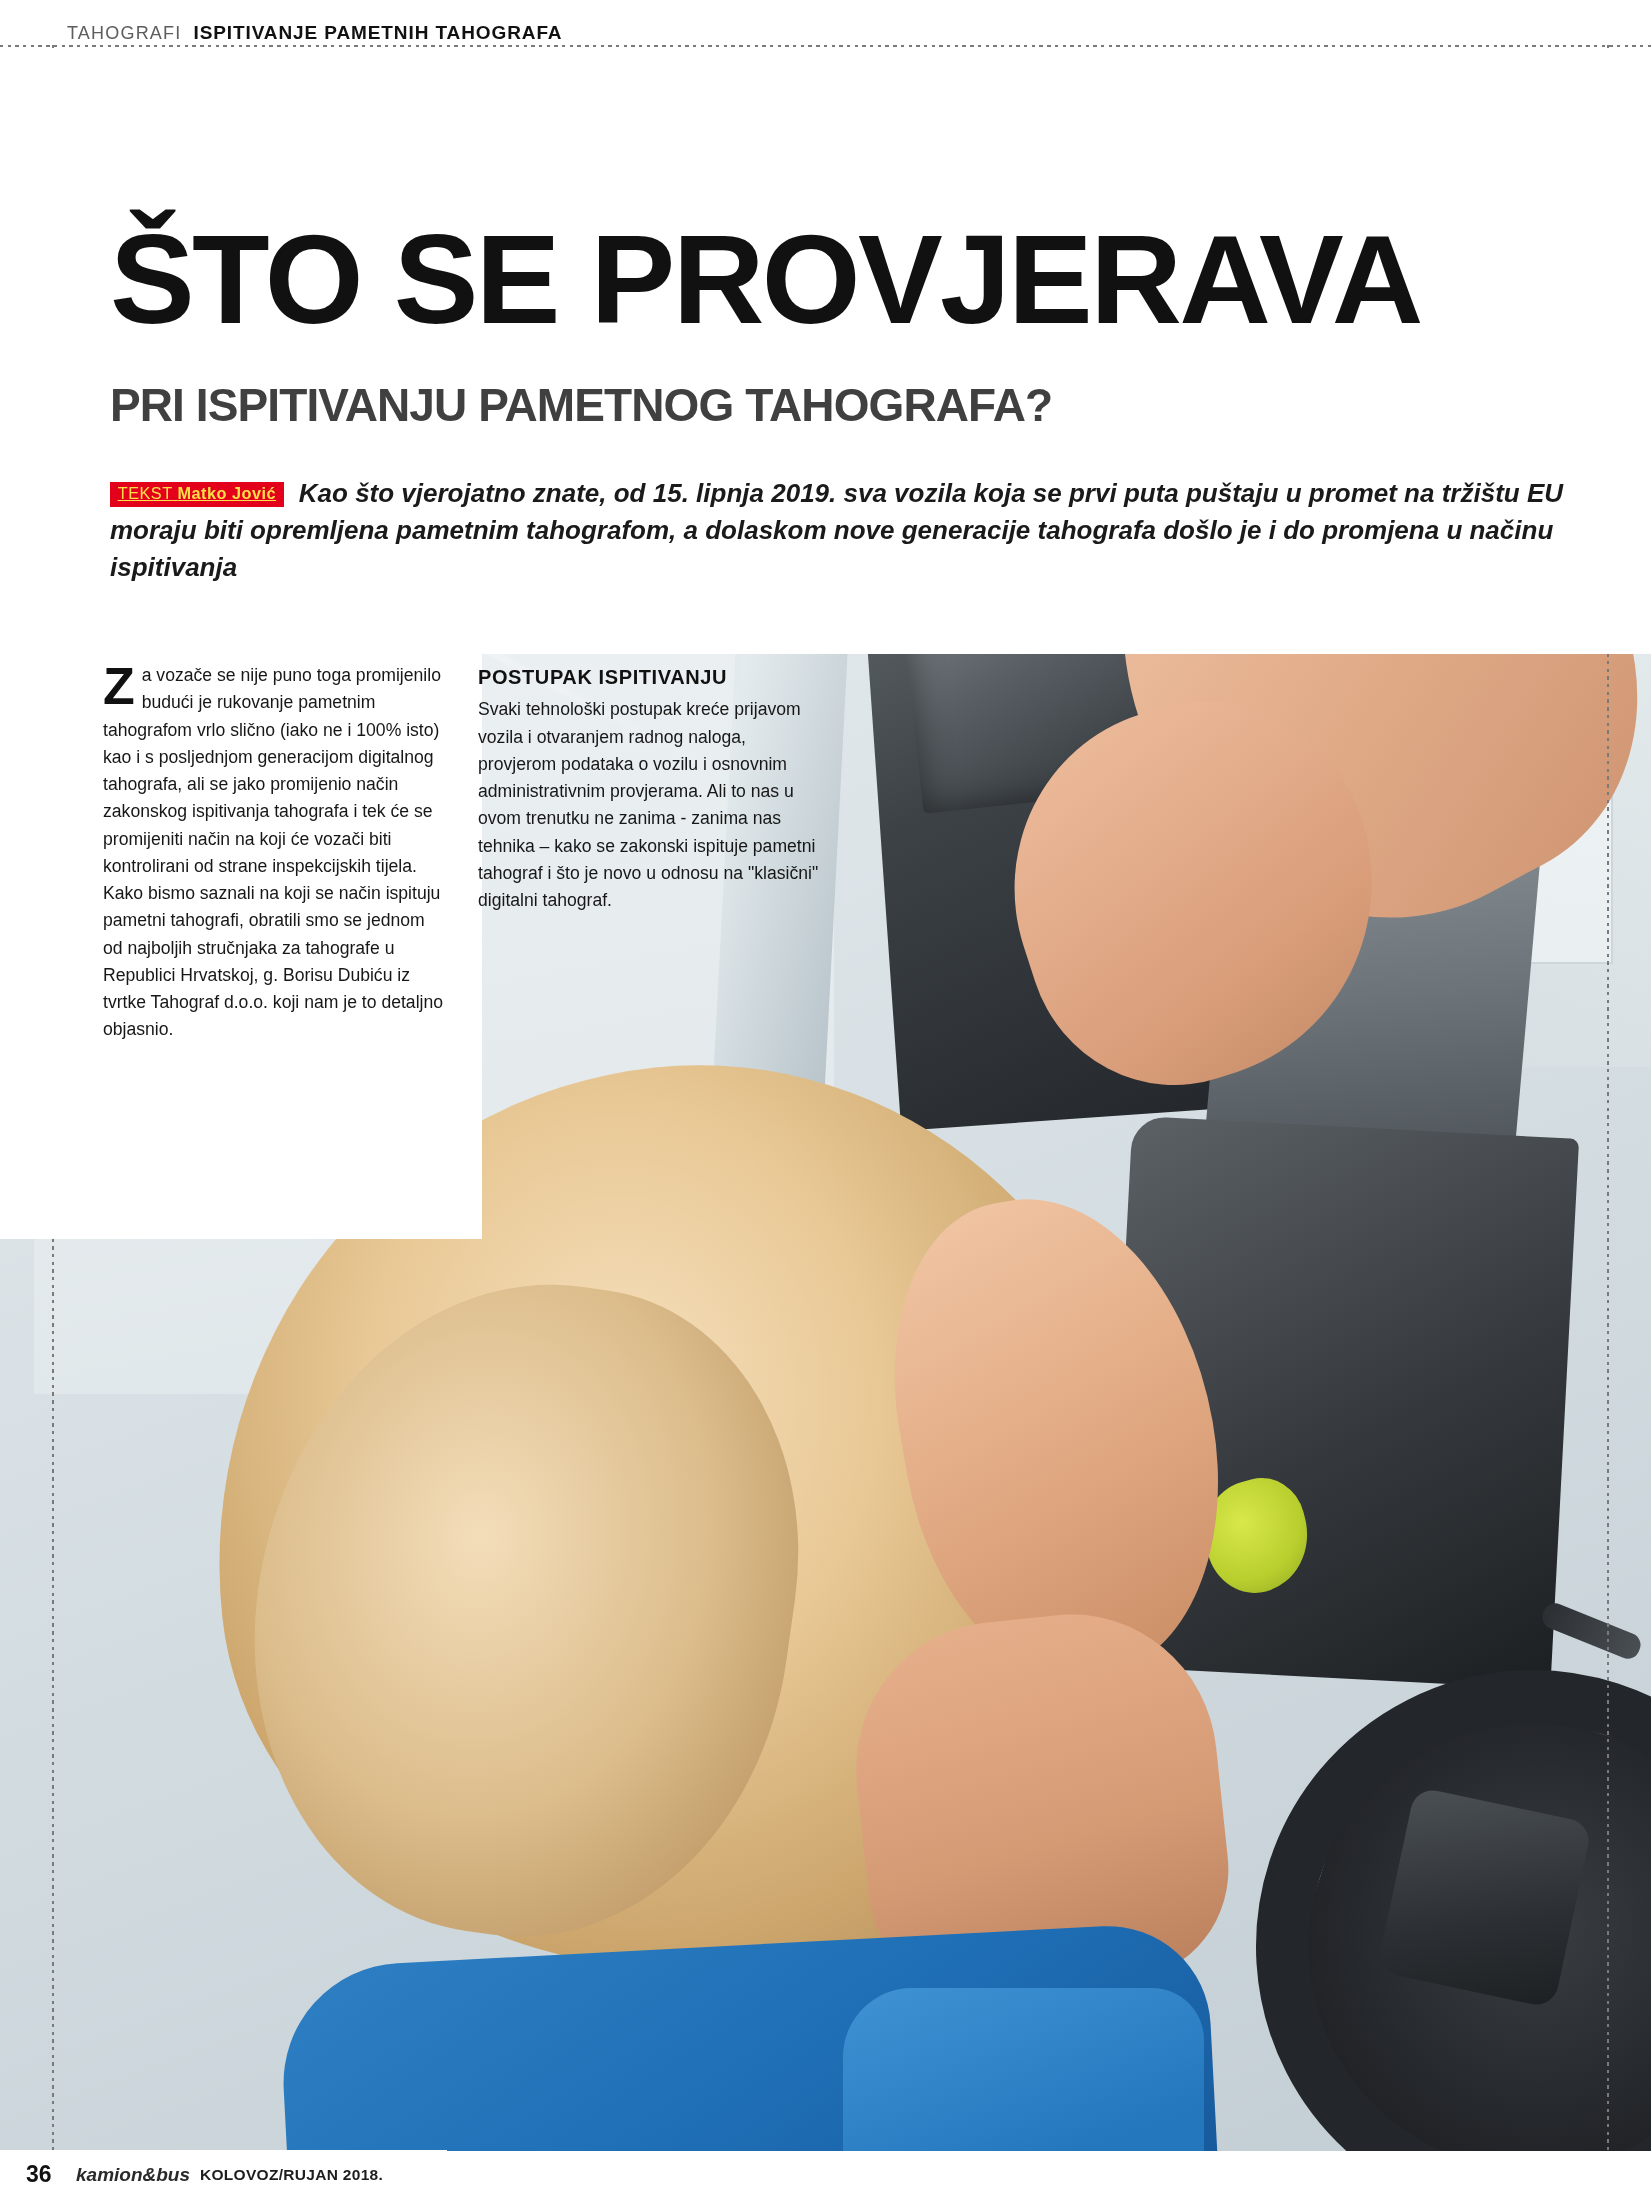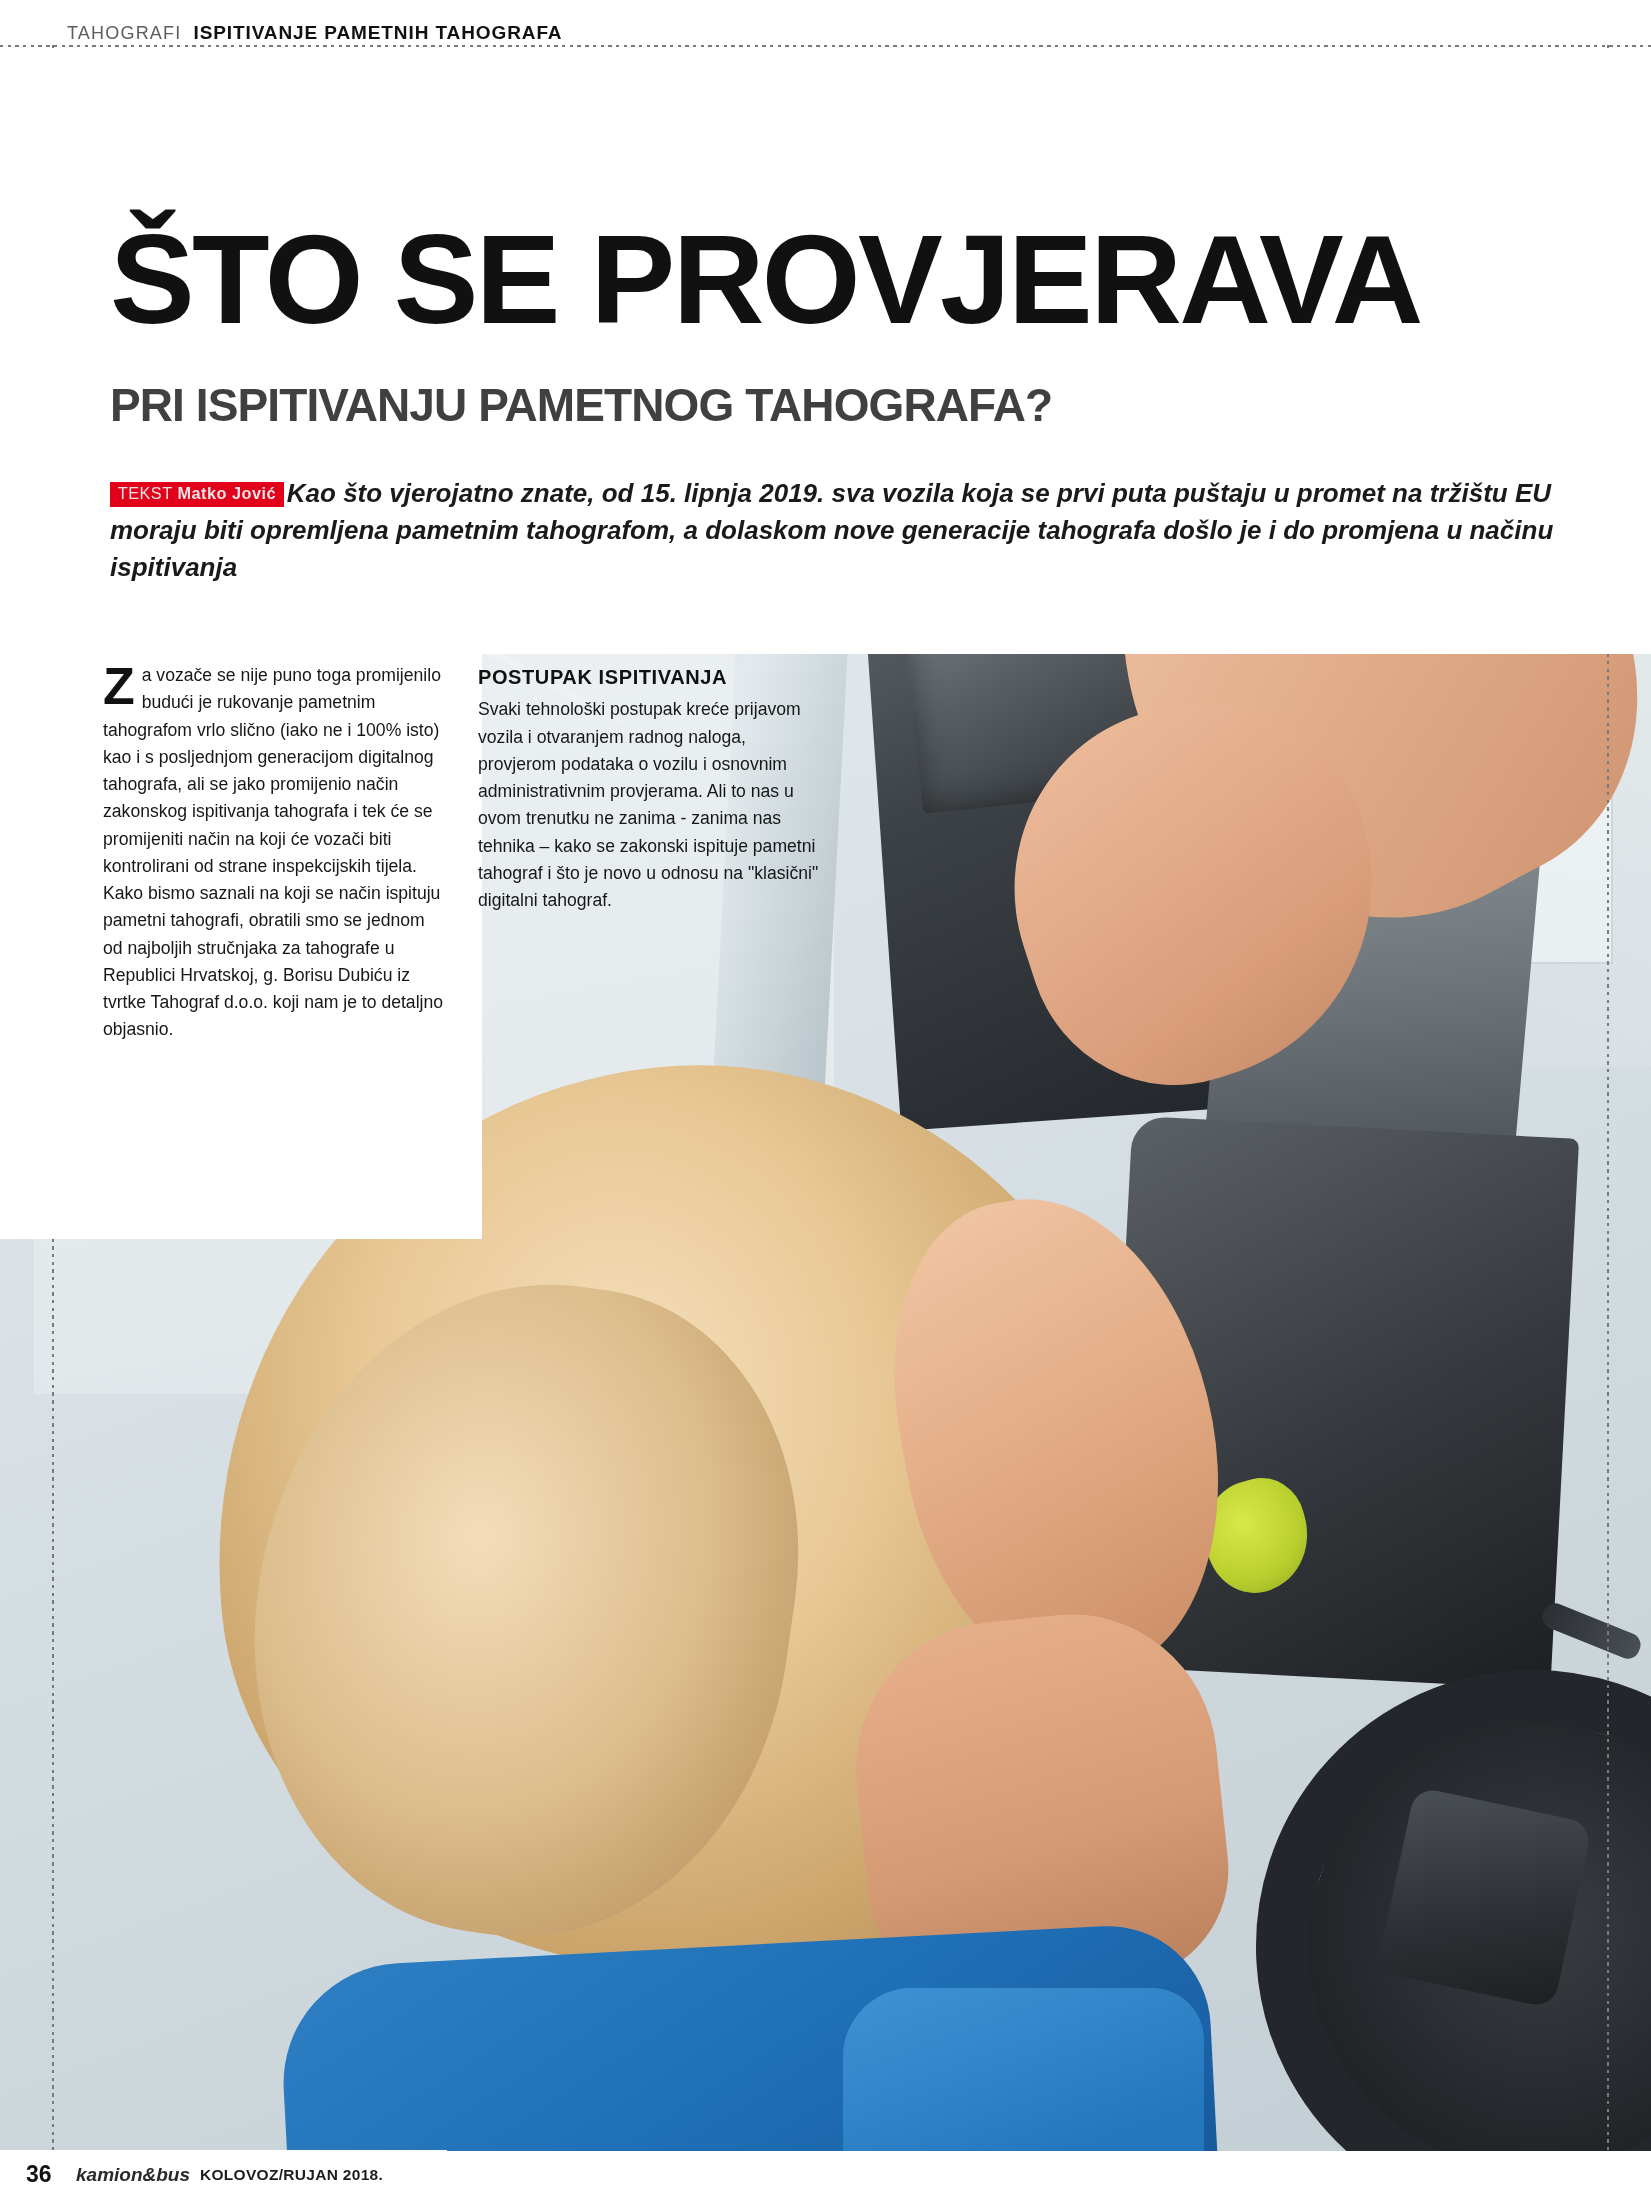--- a/index.html
+++ b/index.html
@@ -351,26 +351,27 @@
   #lead-wrap {
     position: absolute;
     left: 110px;
     top: 475px;
     width: 1463px;
     z-index: 5;
   }
   .byline-tag {
     display: inline-block;
     background: #e3001b;
-    color: #e5e5e5;
+    color: #fde047;
     font-size: 16.3px;
     padding: 2.6px 7.7px 3.4px 7.7px;
     letter-spacing: 0.5px;
     vertical-align: 2.6px;
-    margin-right: 3px;
+    margin-right: 15px;
+    text-decoration: underline;
   }
   .byline-tag .tg-label { font-weight: normal; }
   .byline-tag .tg-author { font-weight: bold; }
   #lead-text {
     display: inline;
     font-size: 26px;
     line-height: 1.43;
     font-style: italic;
     font-weight: bold;
     color: #1a1a1a;
@@ -504,21 +505,21 @@
 
   <div id="lead-wrap">
     <span class="byline-tag"><span class="tg-label">TEKST</span> <span class="tg-author">Matko Jović</span></span><span id="lead-text">Kao što vjerojatno znate, od 15. lipnja 2019. sva vozila koja se prvi puta puštaju u promet na tržištu EU moraju biti opremljena pametnim tahografom, a dolaskom nove generacije tahografa došlo je i do promjena u načinu ispitivanja</span>
   </div>
 
   <div class="col" id="col-1">
     <p class="dropcap-para"><span class="dropcap">Z</span><span>a vozače se nije puno toga promijenilo budući je rukovanje pametnim tahografom vrlo slično (iako ne i 100% isto) kao i s posljednjom generacijom digitalnog tahografa, ali se jako promijenio način zakonskog ispitivanja tahografa i tek će se promijeniti način na koji će vozači biti kontrolirani od strane inspekcijskih tijela. Kako bismo saznali na koji se način ispituju pametni tahografi, obratili smo se jednom od najboljih stručnjaka za tahografe u Republici Hrvatskoj, g. Borisu Dubiću iz tvrtke Tahograf d.o.o. koji nam je to detaljno objasnio.</span></p>
   </div>
 
   <div class="col" id="col-2">
-    <h2>POSTUPAK ISPITIVANJA</h2>
+    <h2>POSTUPAK ISPITIVANJU</h2>
     <p>Svaki tehnološki postupak kreće prijavom vozila i otvaranjem radnog naloga, provjerom podataka o vozilu i osnovnim administrativnim provjerama. Ali to nas u ovom trenutku ne zanima - zanima nas tehnika – kako se zakonski ispituje pametni tahograf i što je novo u odnosu na "klasični" digitalni tahograf.</p>
   </div>
 
   <div id="footer">
     <div id="footer-bg"></div>
     <div id="page-number">36</div>
     <div id="footer-brand">kamion&amp;bus</div>
     <div id="footer-issue">KOLOVOZ/RUJAN 2018.</div>
   </div>
 

